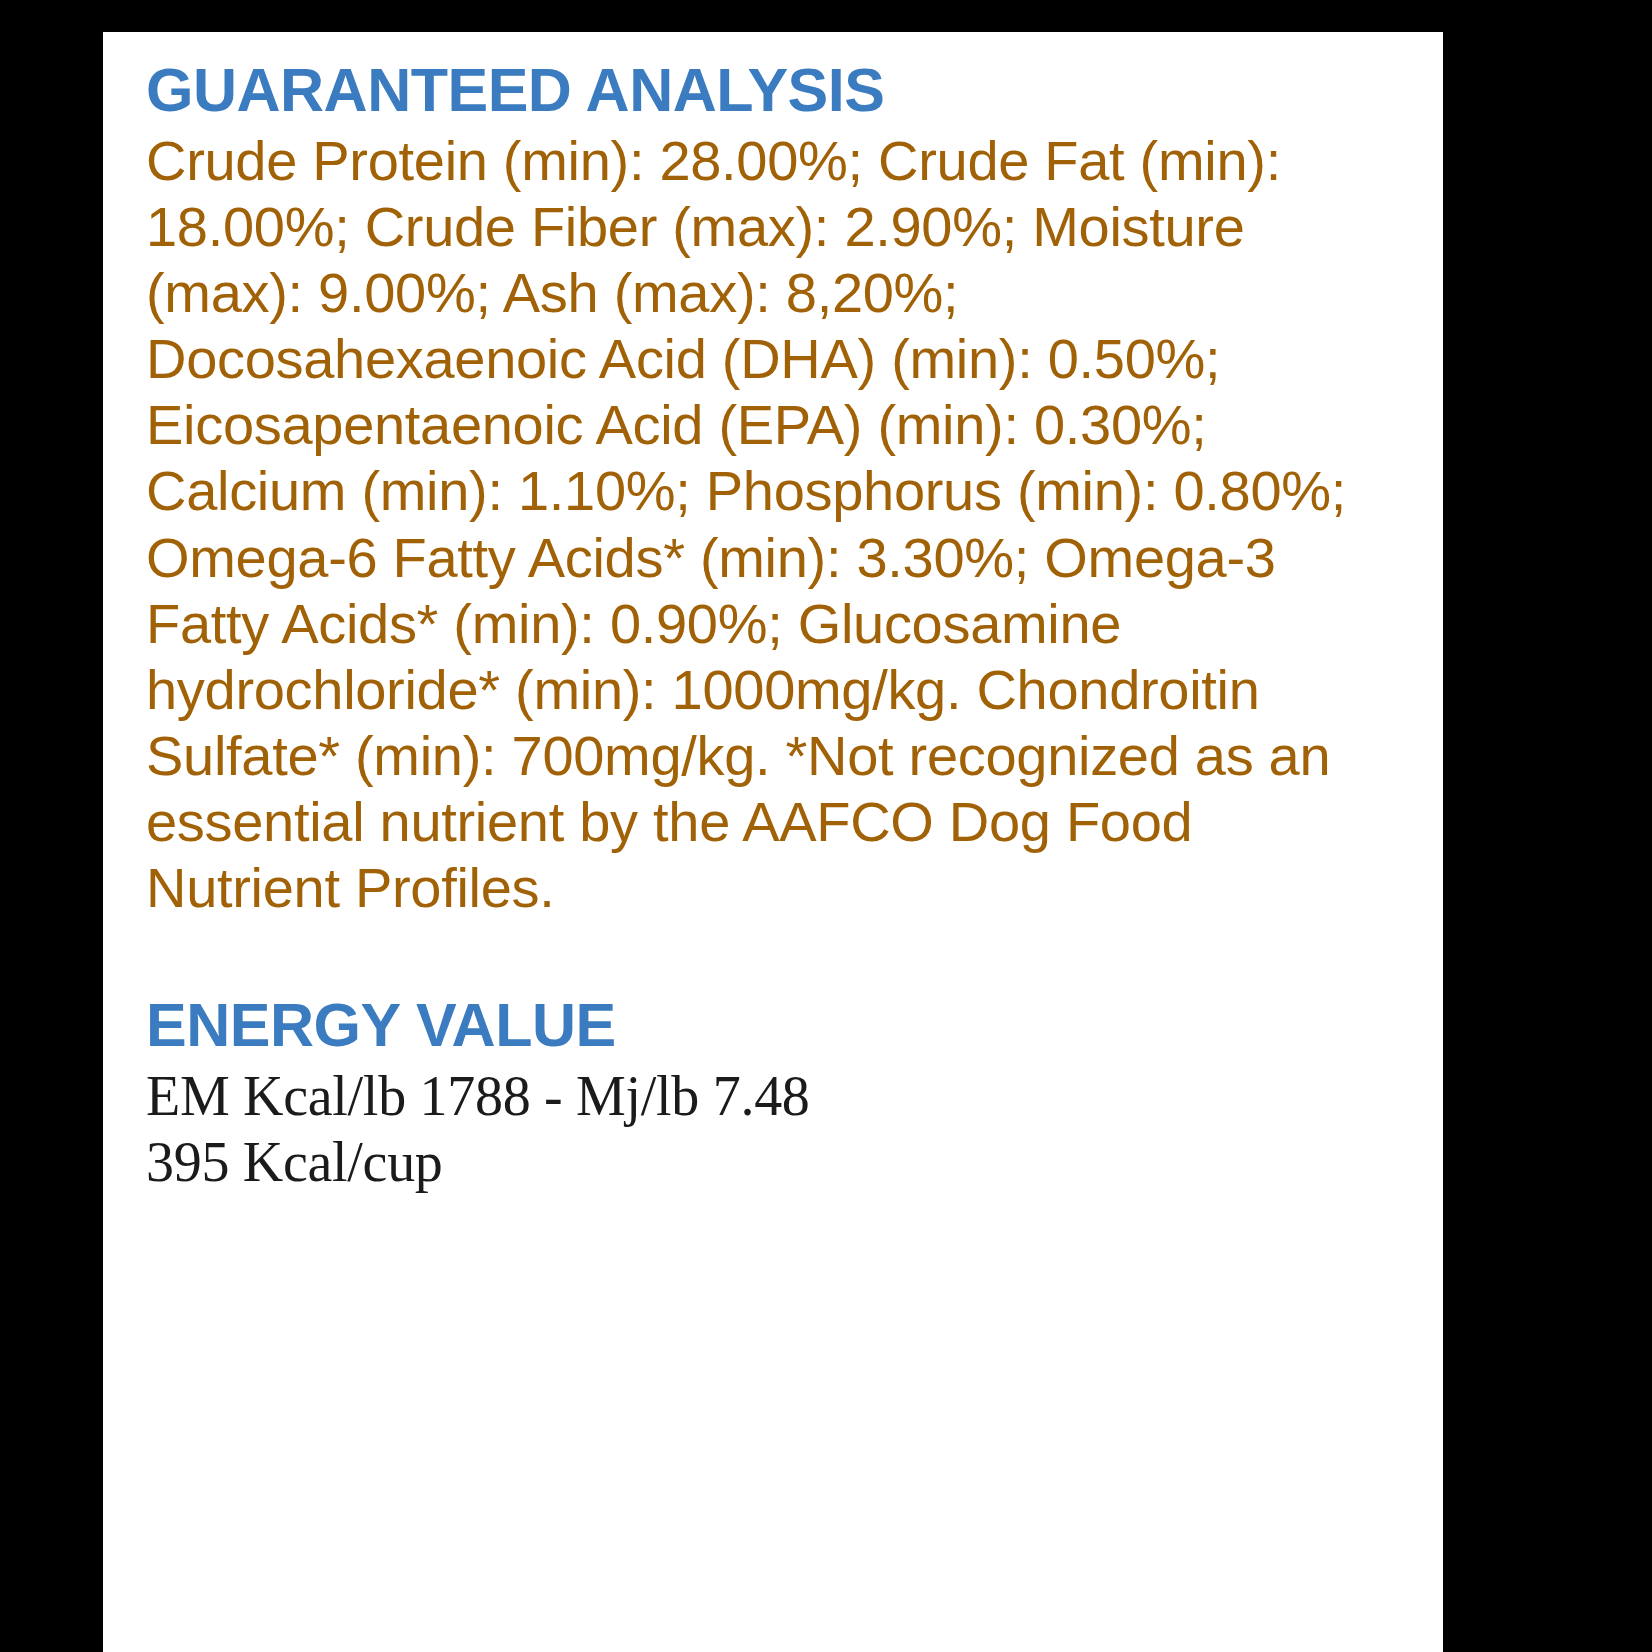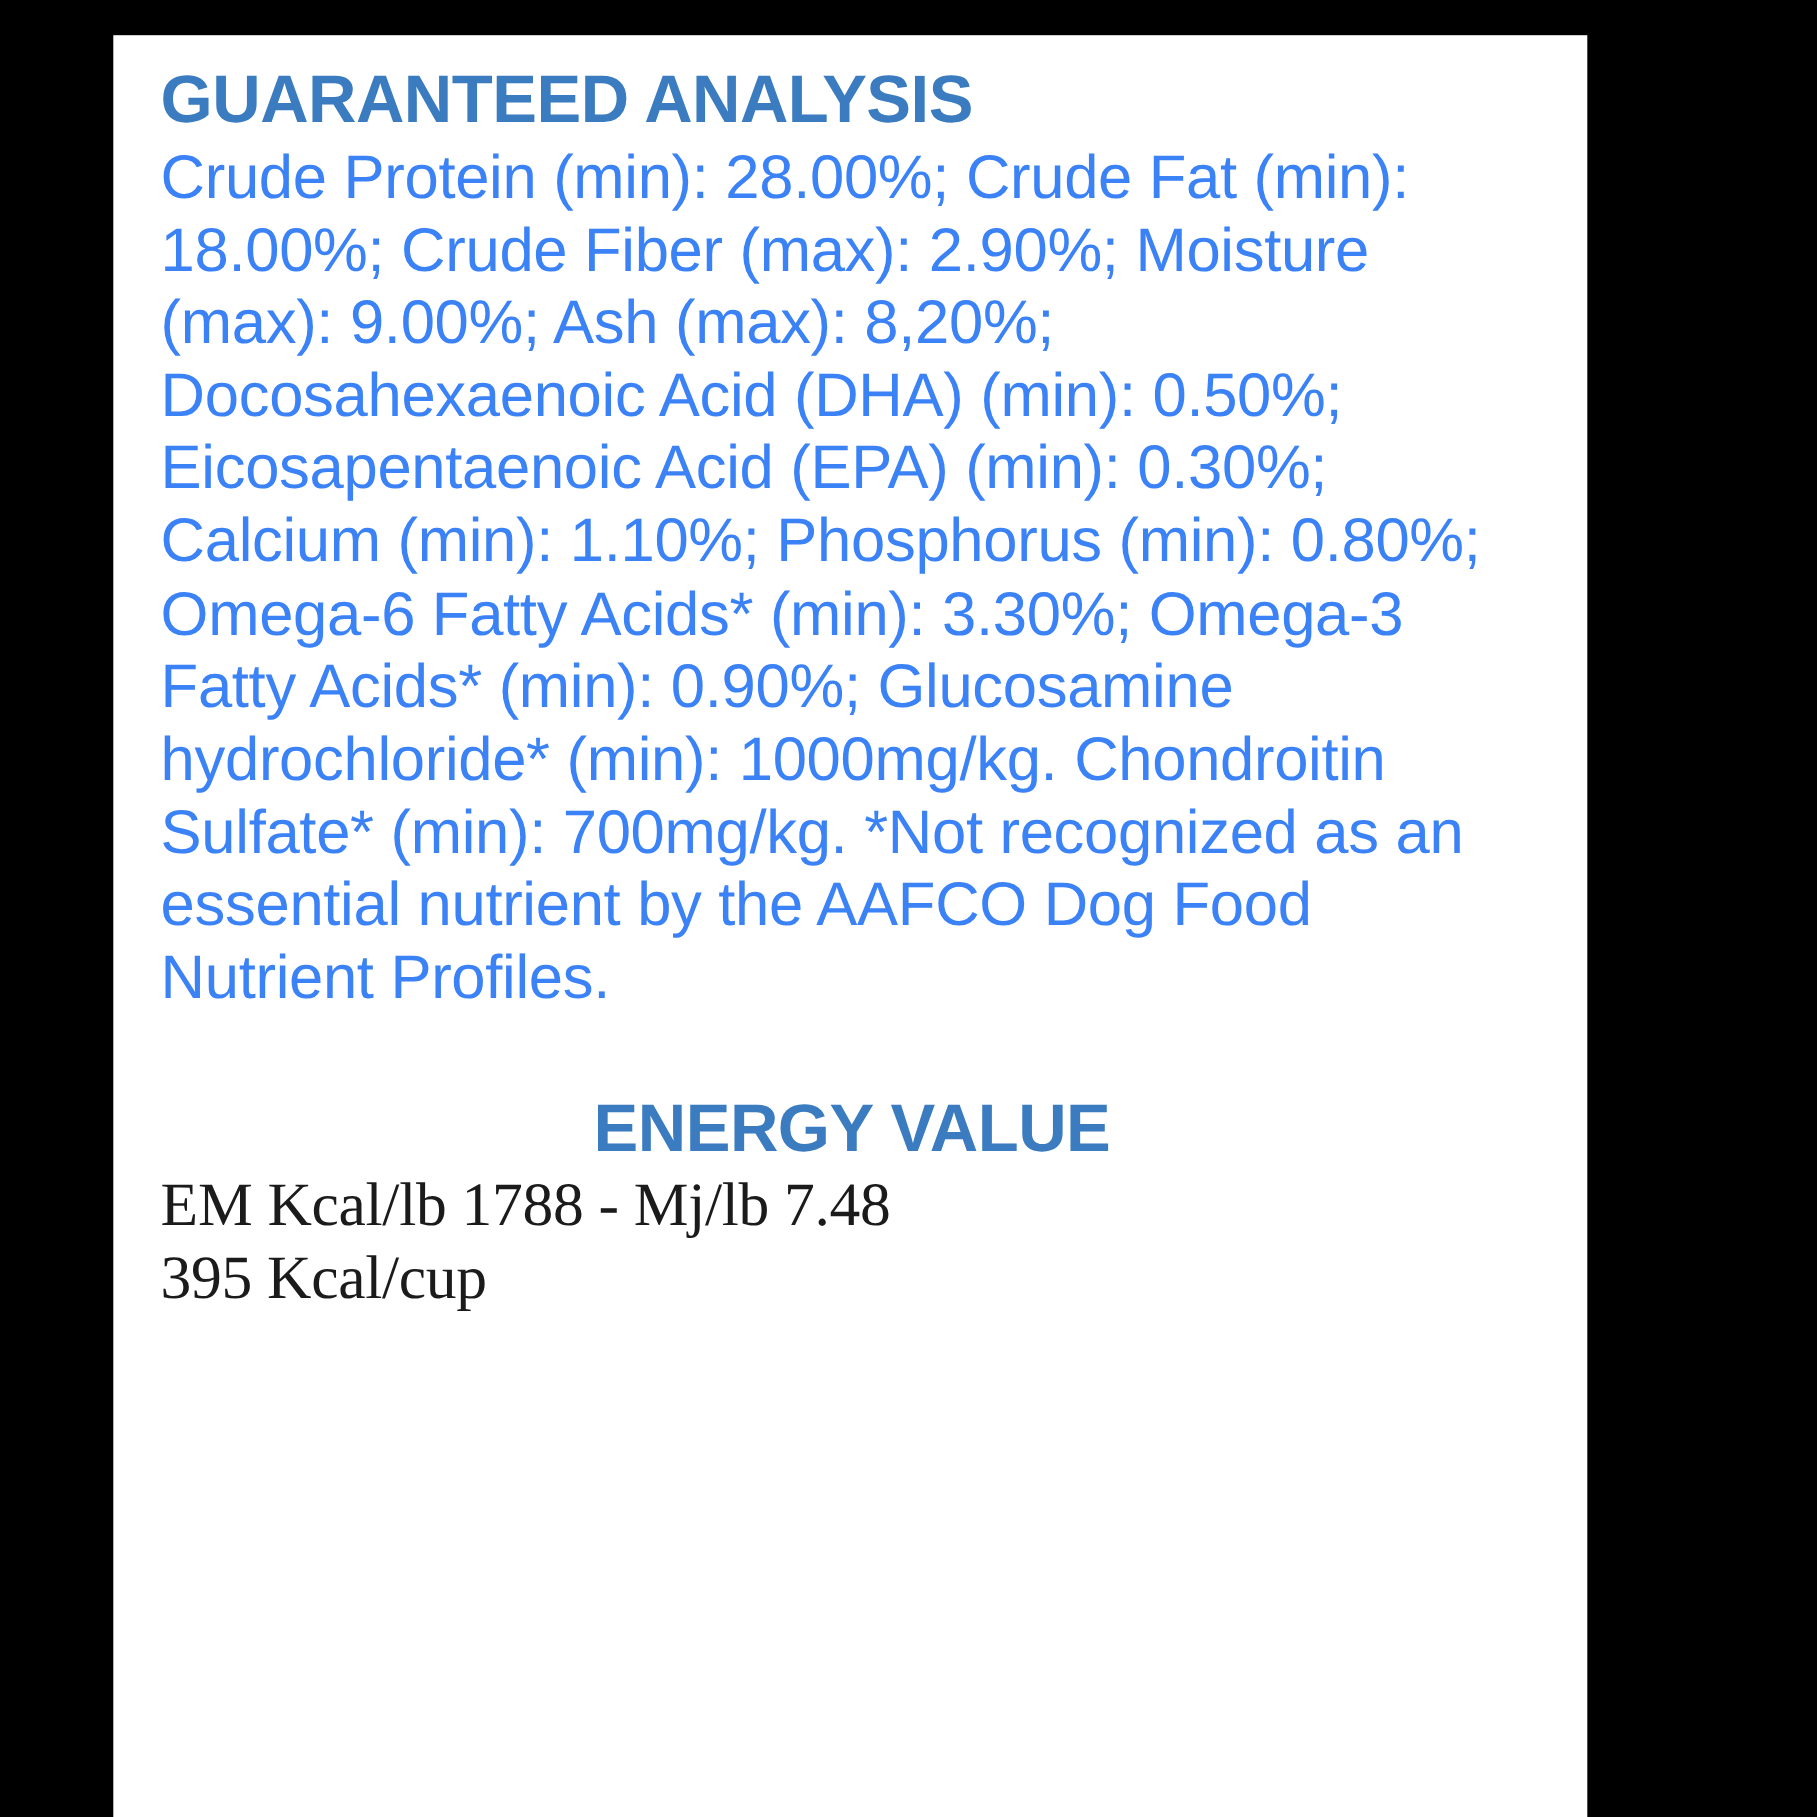--- a/index.html
+++ b/index.html
@@ -33,42 +33,41 @@
   .section-heading {
     color: #3b7cc0;
     font-weight: bold;
     font-size: 61px;
     line-height: 1.05;
     letter-spacing: -0.5px;
     margin: 0 0 6px 0;
     font-family: "Liberation Sans", sans-serif;
   }
   .body-text {
-    color: #3b82f6;
+    color: #a16207;
     font-size: 56px;
     line-height: 1.18;
     margin: 0;
     letter-spacing: -0.3px;
     font-family: "Liberation Sans", sans-serif;
     max-width: 1225px;
   }
   .gap {
     height: 72px;
   }
   .energy-line {
     color: #1b1b1b;
     font-size: 56px;
     line-height: 1.18;
     margin: 0;
     letter-spacing: -0.3px;
     font-family: Liberation Serif, serif;
   }
   .heading-energy {
     margin-top: 0;
-    text-align: center;
   }
 </style>
 </head>
 <body>
 
 <div class="page">
   <div class="sheet">
 
     <h1 class="section-heading">GUARANTEED ANALYSIS</h1>
 

